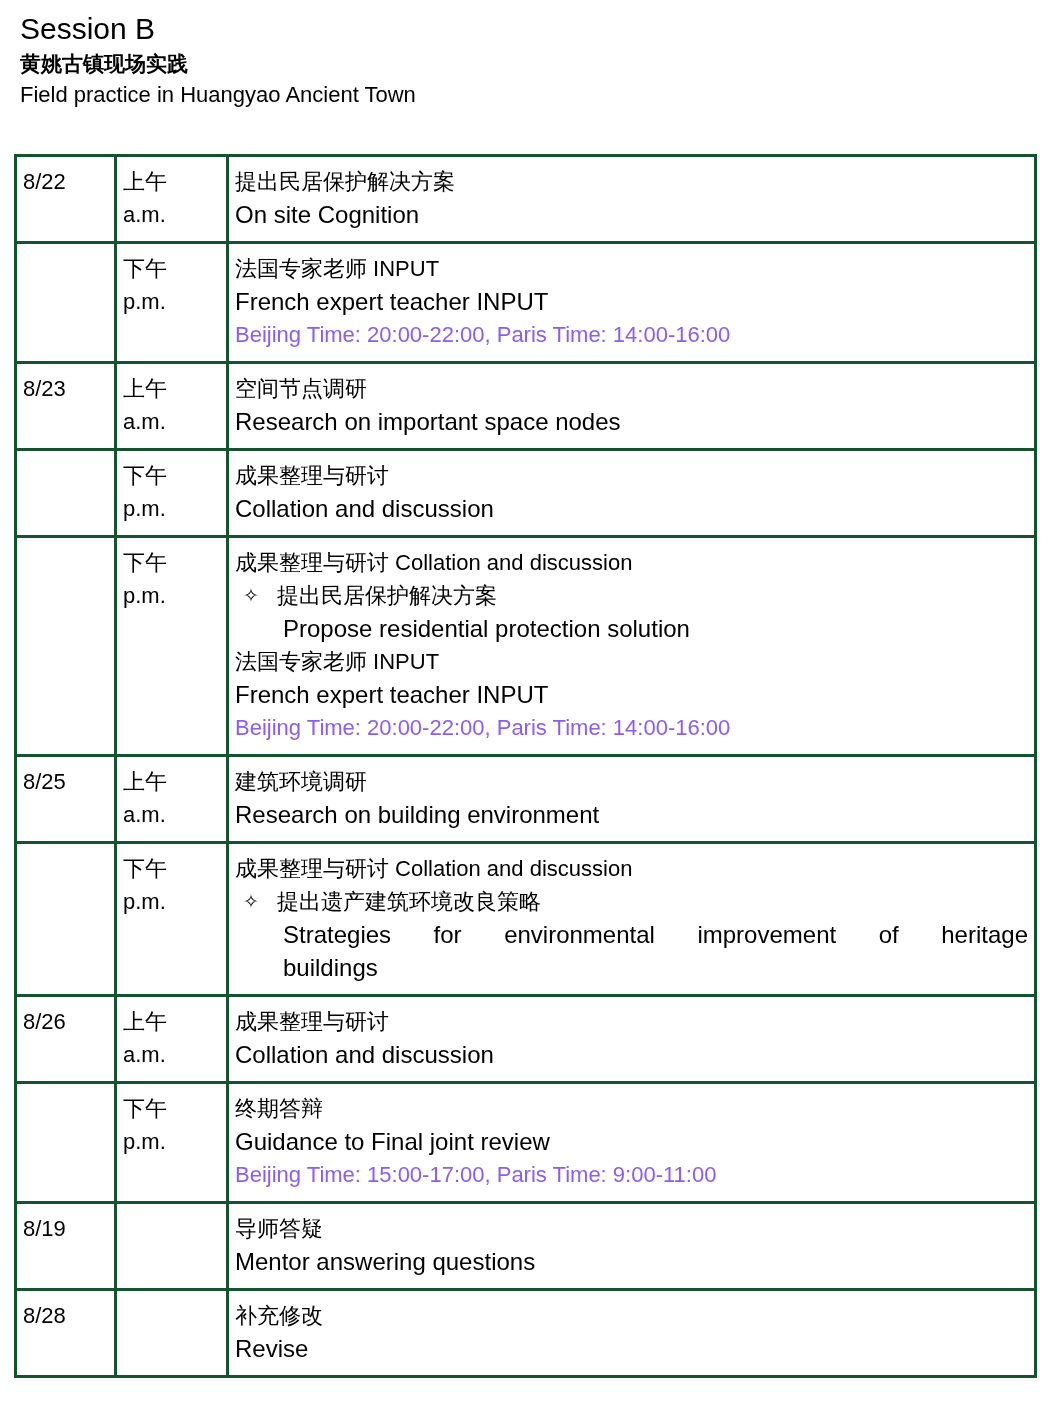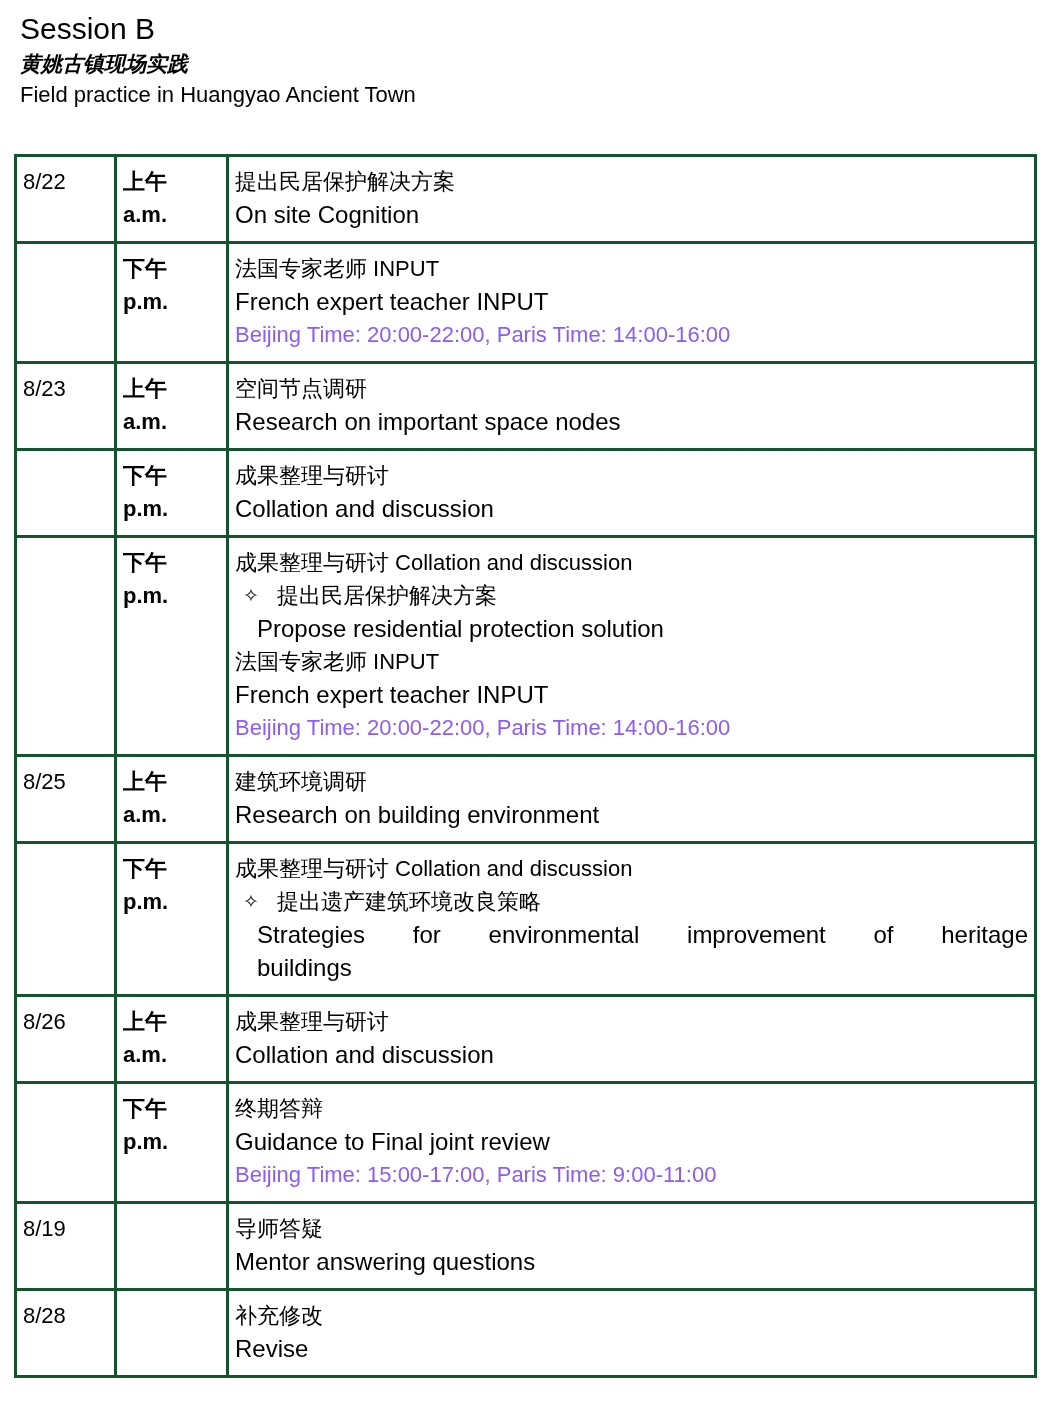--- a/index.html
+++ b/index.html
@@ -25,21 +25,20 @@
     font-size: 30px;
     line-height: 38px;
     margin: 4px 0 2px 6px;
     font-weight: normal;
   }
   .subtitle-cn {
     font-size: 21px;
     line-height: 28px;
     margin: 0 0 0 6px;
     font-weight: bold;
-    font-style: italic;
   }
   .subtitle-en {
     font-size: 22px;
     line-height: 30px;
     margin: 2px 0 0 6px;
     font-weight: normal;
   }
   table.schedule {
     margin-top: 44px;
     border-collapse: collapse;
@@ -57,21 +56,20 @@
   col.c-half { width: 112px; }
   col.c-body { width: 808px; }
 
   td.date {
     padding-left: 8px;
     font-size: 22px;
   }
   td.half {
     padding-left: 14px;
     font-size: 22px;
-    font-weight: bold;
   }
   td.body {
     padding-left: 18px;
     padding-right: 8px;
   }
   .cn { font-size: 22px; }
   .en { font-size: 24px; }
   .time-note {
     color: #8b5cf6;
     font-size: 22px;
@@ -85,21 +83,21 @@
     width: 34px;
     flex: 0 0 34px;
     font-size: 19px;
     line-height: 33px;
     color: #000;
   }
   .bullet-text {
     flex: 1 1 auto;
   }
   .indent-text {
-    margin-left: 22px;
+    margin-left: 48px;
   }
   .justify {
     text-align: justify;
     text-align-last: justify;
   }
   .tall-cell { height: 52px; }
 </style>
 </head>
 <body>
 

